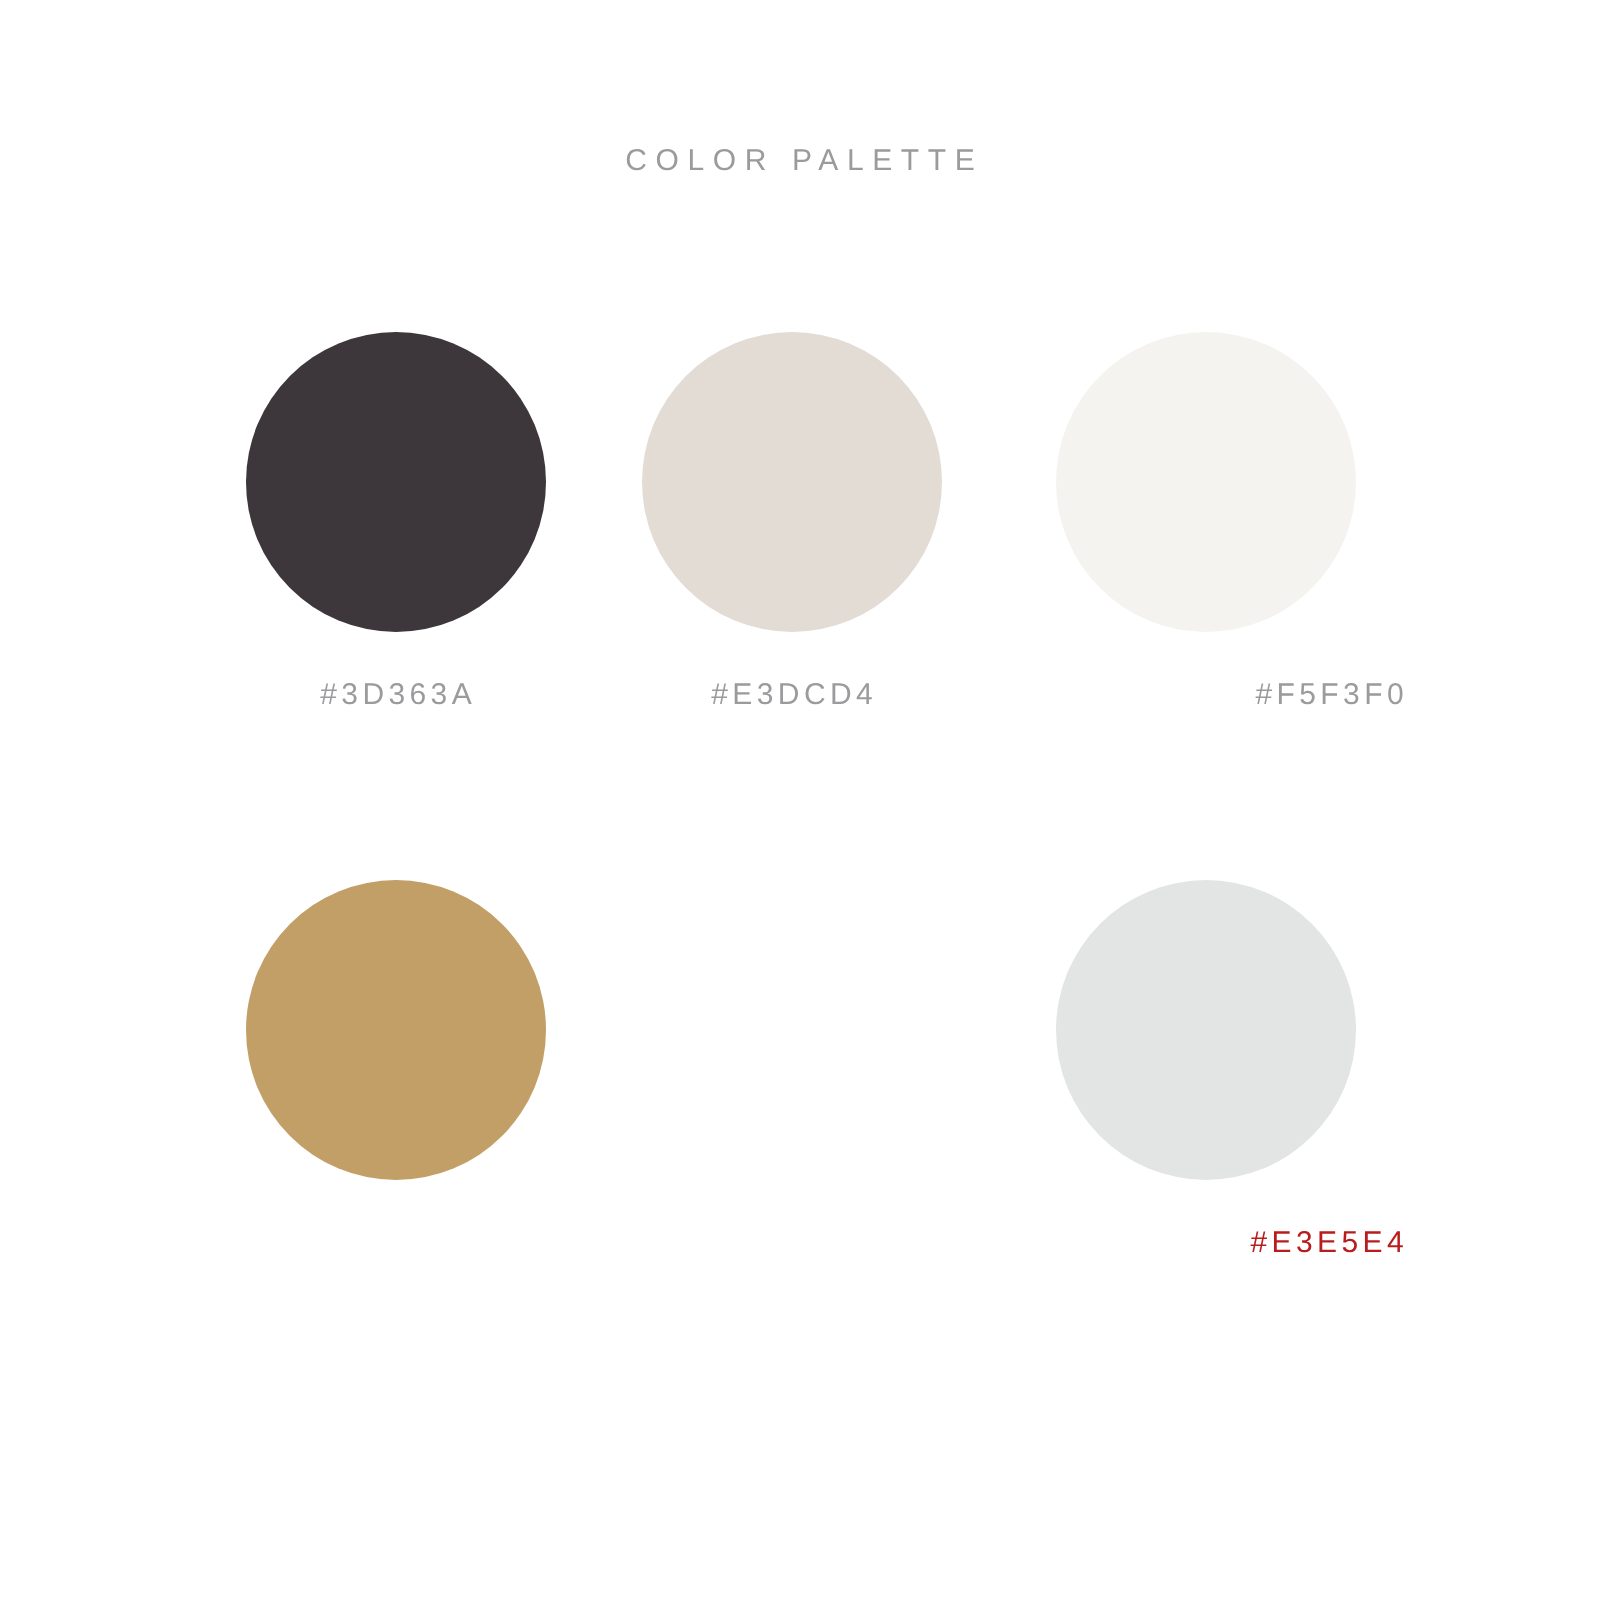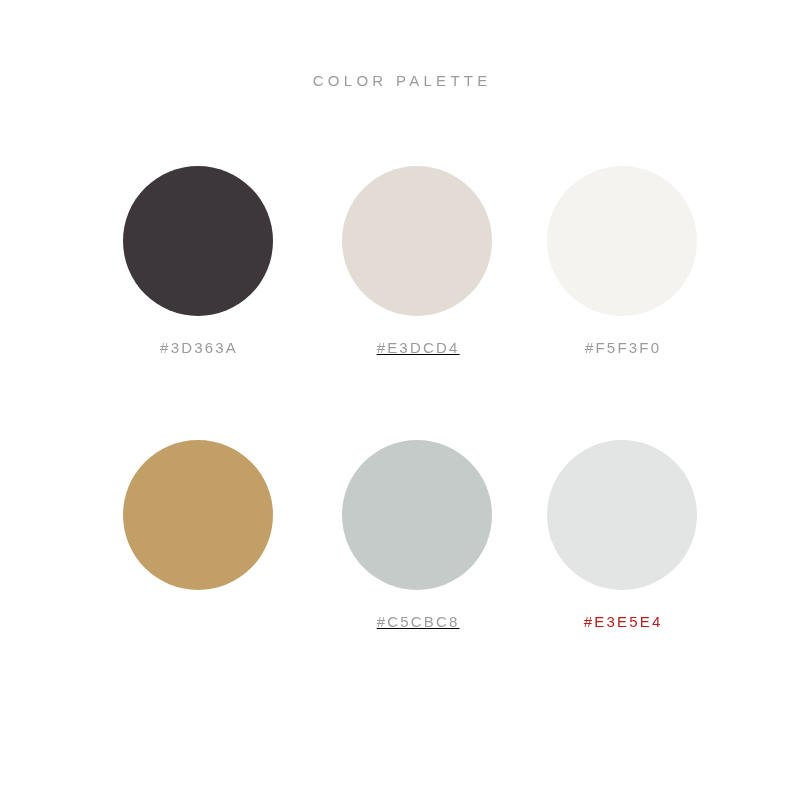--- a/index.html
+++ b/index.html
@@ -50,22 +50,22 @@
   }
 
   .swatch {
     position: absolute;
     top: 0;
     width: 202px;
     text-align: center;
   }
 
   .swatch-col-0 { left: 97px; }
-  .swatch-col-1 { left: 316px; text-decoration: underline; }
-  .swatch-col-2 { left: 521px; }
+  .swatch-col-1 { left: 295px; }
+  .swatch-col-2 { left: 502px; text-align: right; }
 
   .swatch-dot {
     width: 150px;
     height: 150px;
     border-radius: 50%;
     margin: 0 auto;
     background: #cccccc;
   }
 
   .swatch-label {
@@ -101,24 +101,20 @@
       <div class="swatch swatch-col-2">
         <div class="swatch-dot" style="background: rgb(245, 243, 240);"></div>
         <div class="swatch-label" style="color: rgb(155, 155, 158);">#F5F3F0</div>
       </div>
     </div>
 
     <div class="swatch-row">
       <div class="swatch swatch-col-0">
         <div class="swatch-dot" style="background: rgb(194, 159, 103);"></div>
       </div>
-      <div class="swatch swatch-col-1">
-        <div class="swatch-dot" style="background: rgb(197, 203, 200);"></div>
-        <div class="swatch-label" style="color: rgb(155, 155, 158);">#C5CBC8</div>
-      </div>
       <div class="swatch swatch-col-2">
         <div class="swatch-dot" style="background: rgb(227, 229, 228);"></div>
         <div class="swatch-label" style="color: #b91c1c;">#E3E5E4</div>
       </div>
     </div>
 
   </div>
 </div>
 
 </body></html>

